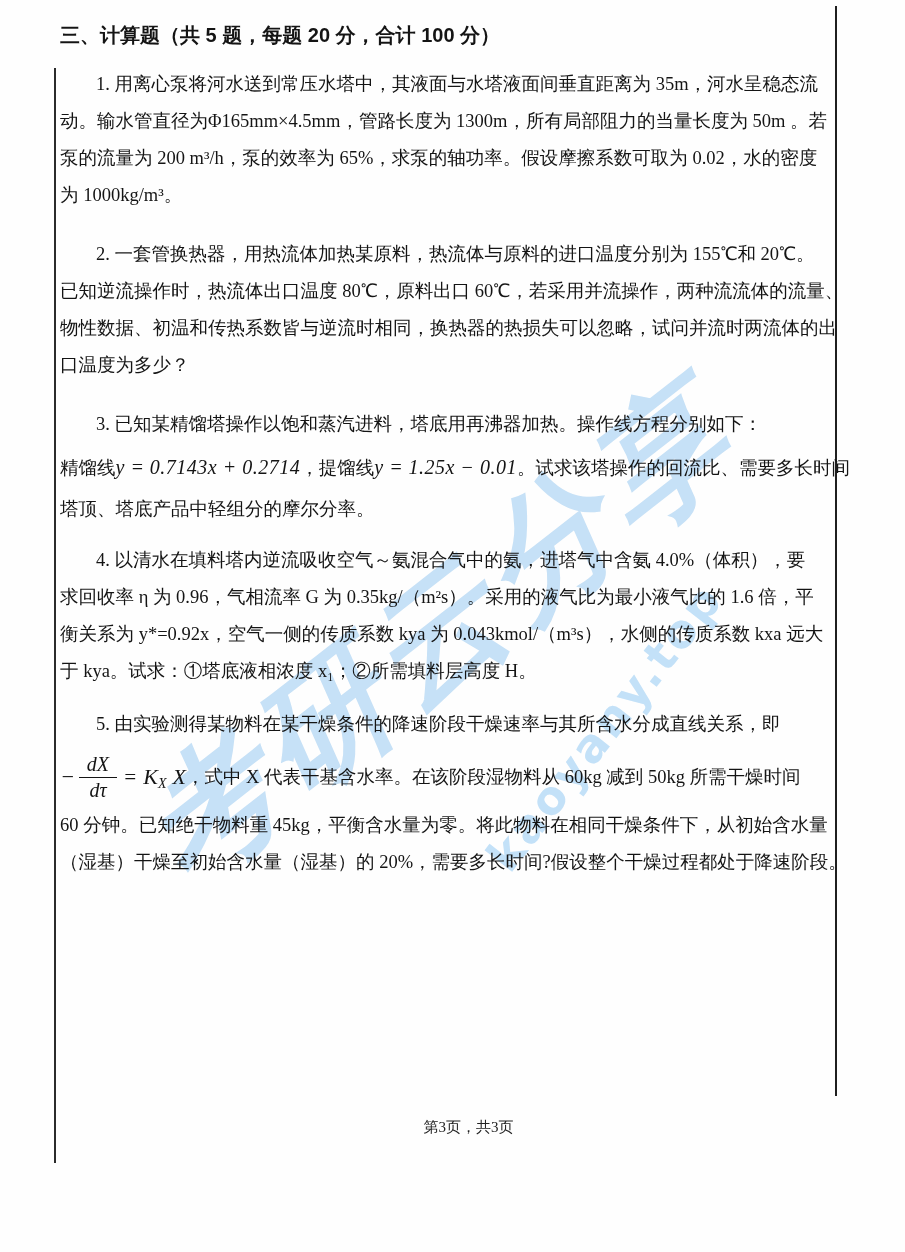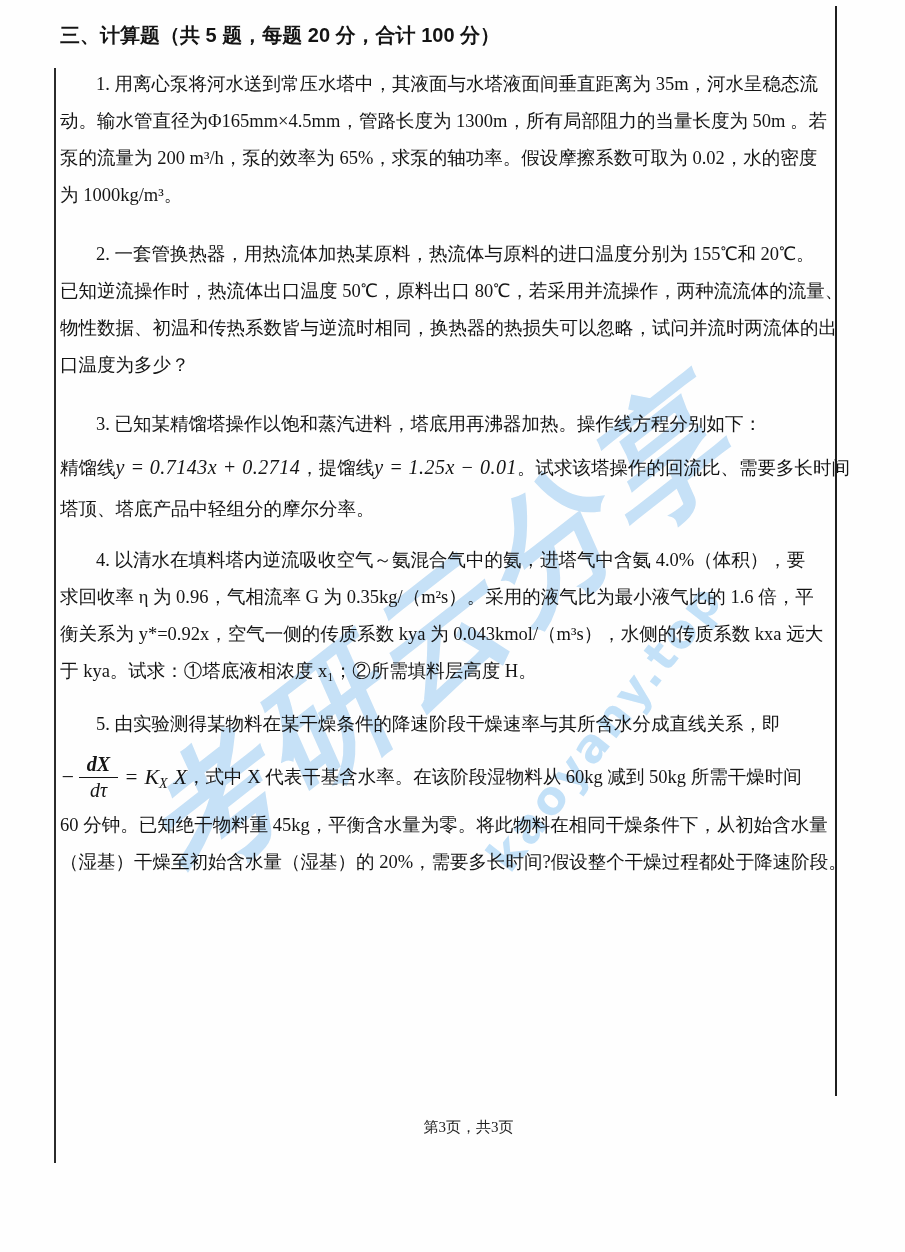--- a/index.html
+++ b/index.html
@@ -39,21 +39,21 @@
   .gap-md{margin-top:14px;}
   .gap-lg{margin-top:22px;}
   
   .math{font-style:italic;font-size:20px;letter-spacing:0.5px;margin-top:8px;}
   .eqline{height:48px;line-height:48px;}
   
   .bigeq-line{height:64px;line-height:64px;white-space:nowrap;}
   .bigeq{display:inline-block;vertical-align:middle;font-style:italic;font-size:21px;}
   .minus{display:inline-block;vertical-align:middle;font-size:22px;margin-right:4px;}
   .frac{display:inline-block;vertical-align:middle;text-align:center;line-height:1.15;font-size:20px;}
-  .frac .num{display:block;border-bottom:1.6px solid #141414;padding:0 8px 1px 8px;font-weight:bold;}
+  .frac .num{display:block;border-bottom:1.6px solid #141414;padding:0 8px 1px 8px;}
   .frac .den{display:block;padding-top:1px;}
   .eqop{display:inline-block;vertical-align:middle;font-size:21px;margin:0 6px;}
   .kvar{display:inline-block;vertical-align:middle;font-size:22px;}
   .ksub{display:inline-block;vertical-align:baseline;font-size:14px;position:relative;top:6px;}
   .xvar{display:inline-block;vertical-align:middle;font-size:22px;margin-left:6px;}
   .after-eq{font-style:normal;font-size:18.5px;vertical-align:middle;}
   
   .footer{
     position:absolute;left:16px;top:1118px;width:905px;text-align:center;
     font-size:15px;color:#222;z-index:1;
@@ -76,21 +76,21 @@
 
     <div class="problem gap-sm">
       <div class="ln indent">1. 用离心泵将河水送到常压水塔中，其液面与水塔液面间垂直距离为 35m，河水呈稳态流</div>
       <div class="ln">动。输水管直径为Φ165mm×4.5mm，管路长度为 1300m，所有局部阻力的当量长度为 50m 。若</div>
       <div class="ln">泵的流量为 200 m³/h，泵的效率为 65%，求泵的轴功率。假设摩擦系数可取为 0.02，水的密度</div>
       <div class="ln">为 1000kg/m³。</div>
     </div>
 
     <div class="problem gap-lg">
       <div class="ln indent">2. 一套管换热器，用热流体加热某原料，热流体与原料的进口温度分别为 155℃和 20℃。</div>
-      <div class="ln">已知逆流操作时，热流体出口温度 50℃，原料出口 80℃，若采用并流操作，两种流流体的流量、</div>
+      <div class="ln">已知逆流操作时，热流体出口温度 80℃，原料出口 60℃，若采用并流操作，两种流流体的流量、</div>
       <div class="ln">物性数据、初温和传热系数皆与逆流时相同，换热器的热损失可以忽略，试问并流时两流体的出</div>
       <div class="ln">口温度为多少？</div>
     </div>
 
     <div class="problem gap-lg">
       <div class="ln indent">3. 已知某精馏塔操作以饱和蒸汽进料，塔底用再沸器加热。操作线方程分别如下：</div>
       <div class="ln eqline">
         <span>精馏线</span><span class="math">y = 0.7143x + 0.2714</span><span>，提馏线</span><span class="math">y = 1.25x − 0.01</span><span>。试求该塔操作的回流比、需要多长时间</span>
       </div>
       <div class="ln">塔顶、塔底产品中轻组分的摩尔分率。</div>

